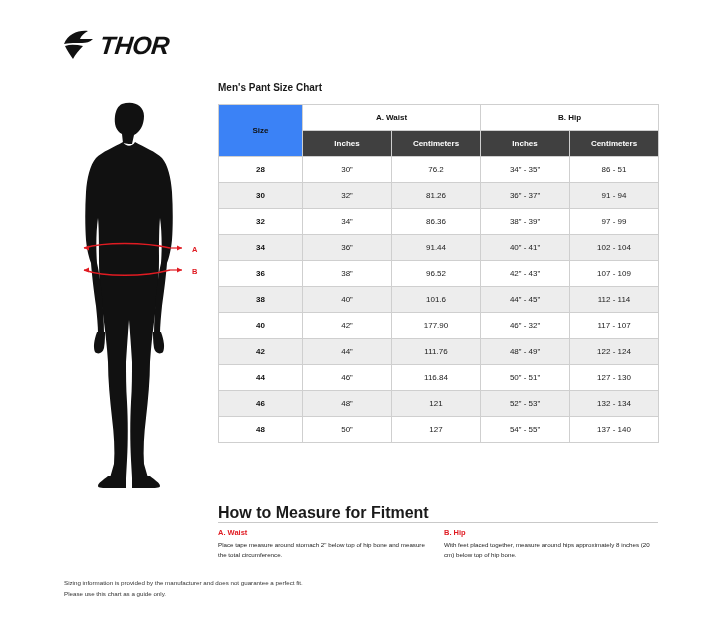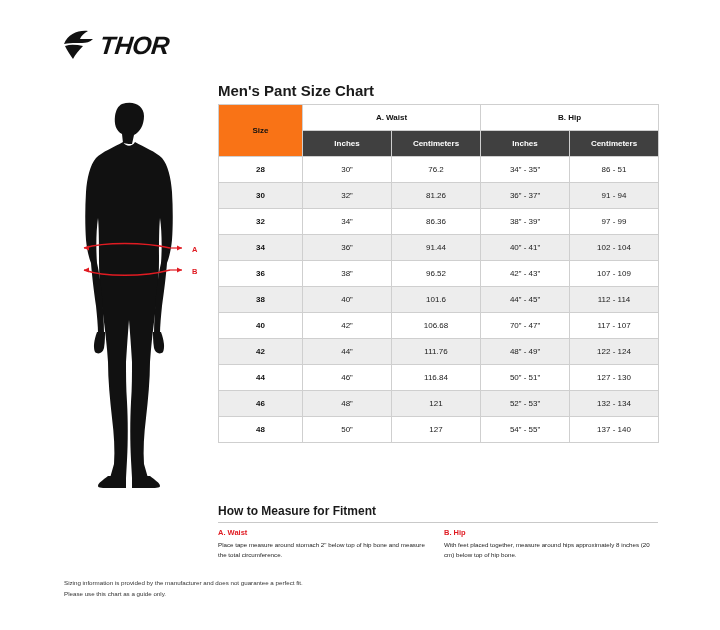--- a/index.html
+++ b/index.html
@@ -54,21 +54,21 @@
     font-family: "Liberation Sans", sans-serif;
   }
   .fig-label.a { left: 122px; top: 145px; }
   .fig-label.b { left: 122px; top: 167px; }
 
   
   .chart-title {
     position: absolute;
     left: 218px;
     top: 82px;
-    font-size: 15px;
+    font-size: 10px;
     font-weight: bold;
     color: #1a1a1a;
   }
 
   
   .size-table {
     position: absolute;
     left: 218px;
     top: 104px;
     width: 440px;
@@ -87,21 +87,21 @@
     vertical-align: middle;
   }
   .hdr-group {
     background: #ffffff;
     font-size: 9px;
     font-weight: bold;
     color: #111111;
     height: 21px;
   }
   .hdr-size {
-    background: #f97316;
+    background: #3b82f6;
     font-size: 9px;
     font-weight: bold;
     color: #111111;
     height: 47px;
   }
   .hdr-sub {
     background: #404040;
     color: #ffffff;
     font-size: 7.5px;
     font-weight: bold;
@@ -115,21 +115,21 @@
   }
   tr.r-even td { background: #ffffff; margin-left: 42px; }
   tr.r-odd td { background: #ededed; }
   td.v { color: #1a1a1a; }
 
   
   .how-title {
     position: absolute;
     left: 218px;
     top: 504px;
-    font-size: 12px;
+    font-size: 16px;
     font-weight: bold;
     color: #1a1a1a;
   }
   .how-rule {
     position: absolute;
     left: 218px;
     top: 522px;
     width: 440px;
     height: 1px;
     background: #c9c9c9;
@@ -281,22 +281,22 @@
       <tr class="r-odd">
         <td class="cell-size">38</td>
         <td class="v">40”</td>
         <td class="v">101.6</td>
         <td class="v">44” - 45”</td>
         <td class="v">112 - 114</td>
       </tr>
       <tr class="r-even">
         <td class="cell-size">40</td>
         <td class="v">42”</td>
-        <td class="v">106.68</td>
-        <td class="v">70” - 47”</td>
+        <td class="v">177.90</td>
+        <td class="v">46” - 32”</td>
         <td class="v">117 - 107</td>
       </tr>
       <tr class="r-odd">
         <td class="cell-size">42</td>
         <td class="v">44”</td>
         <td class="v">111.76</td>
         <td class="v">48” - 49”</td>
         <td class="v">122 - 124</td>
       </tr>
       <tr class="r-even">

